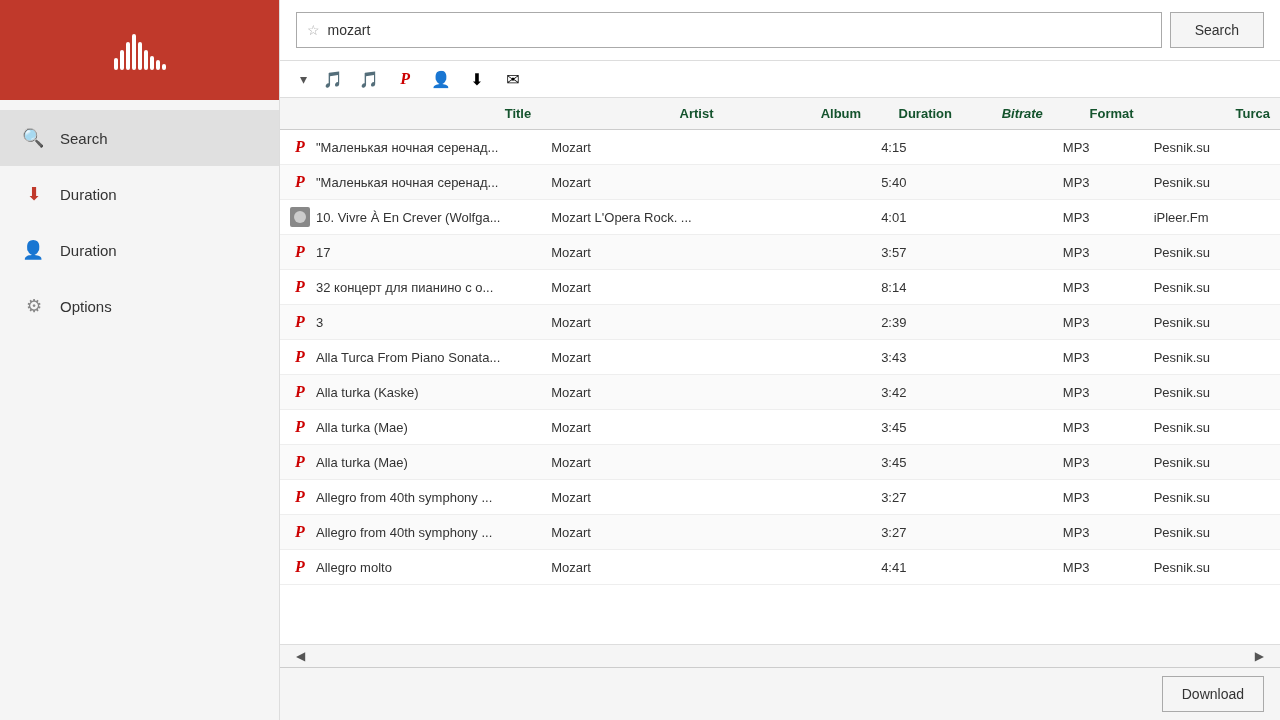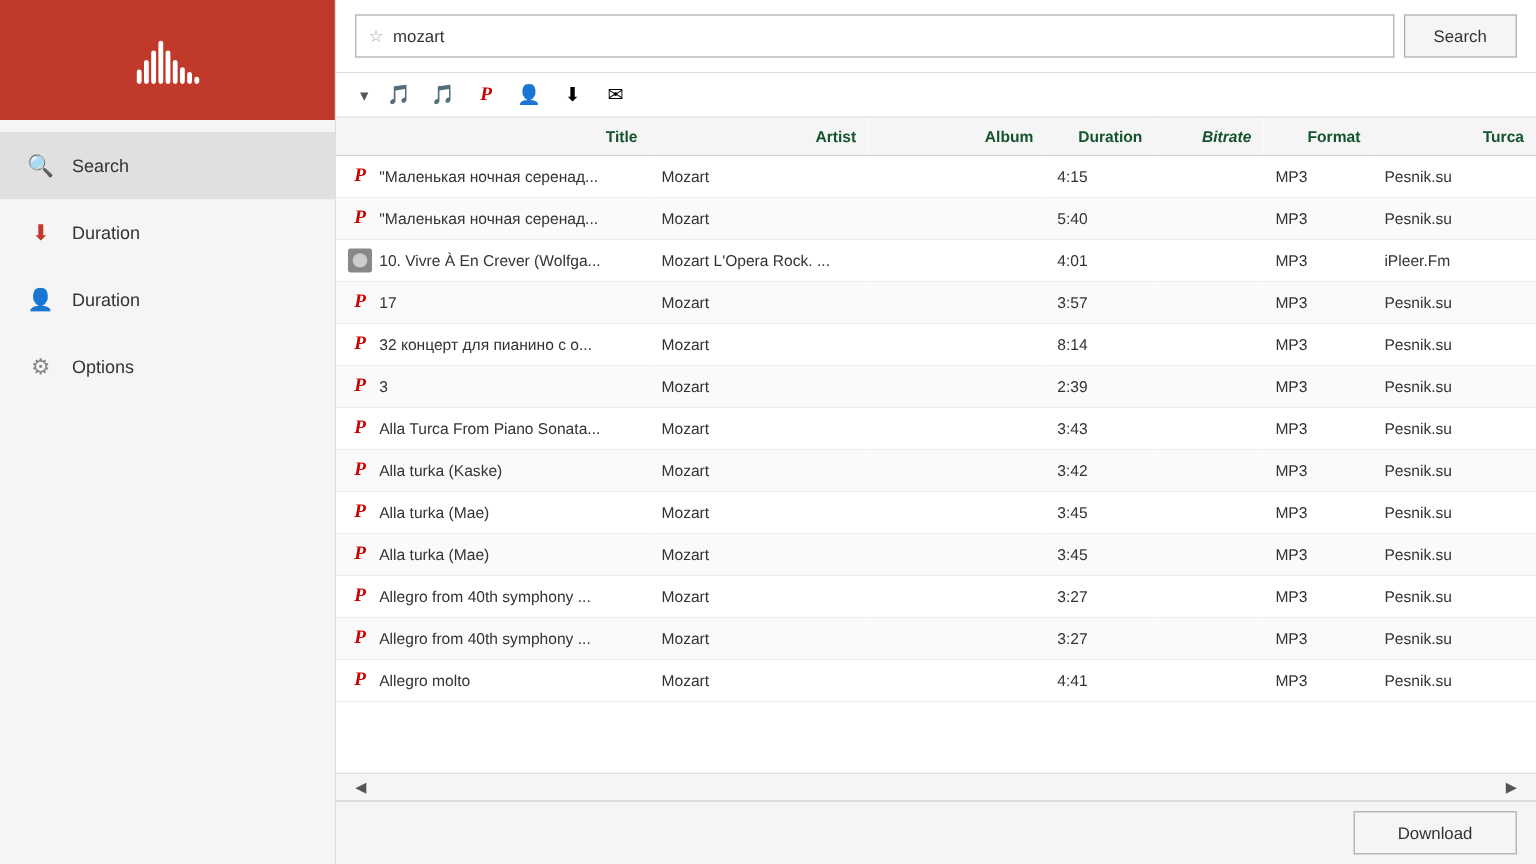--- a/index.html
+++ b/index.html
@@ -237,21 +237,21 @@
     .bottom-bar {
       display: flex;
       align-items: center;
       justify-content: flex-end;
       padding: 8px 16px;
       background: #f5f5f5;
       border-top: 1px solid #ccc;
     }
     .download-btn {
       height: 36px;
-      padding: 0 36px;
+      padding: 0 19px;
       background: #f5f5f5;
       border: 1px solid #aaa;
       font-size: 14px;
       cursor: pointer;
       color: #333;
     }
 
     
     .h-scroll-bar {
       display: flex;

